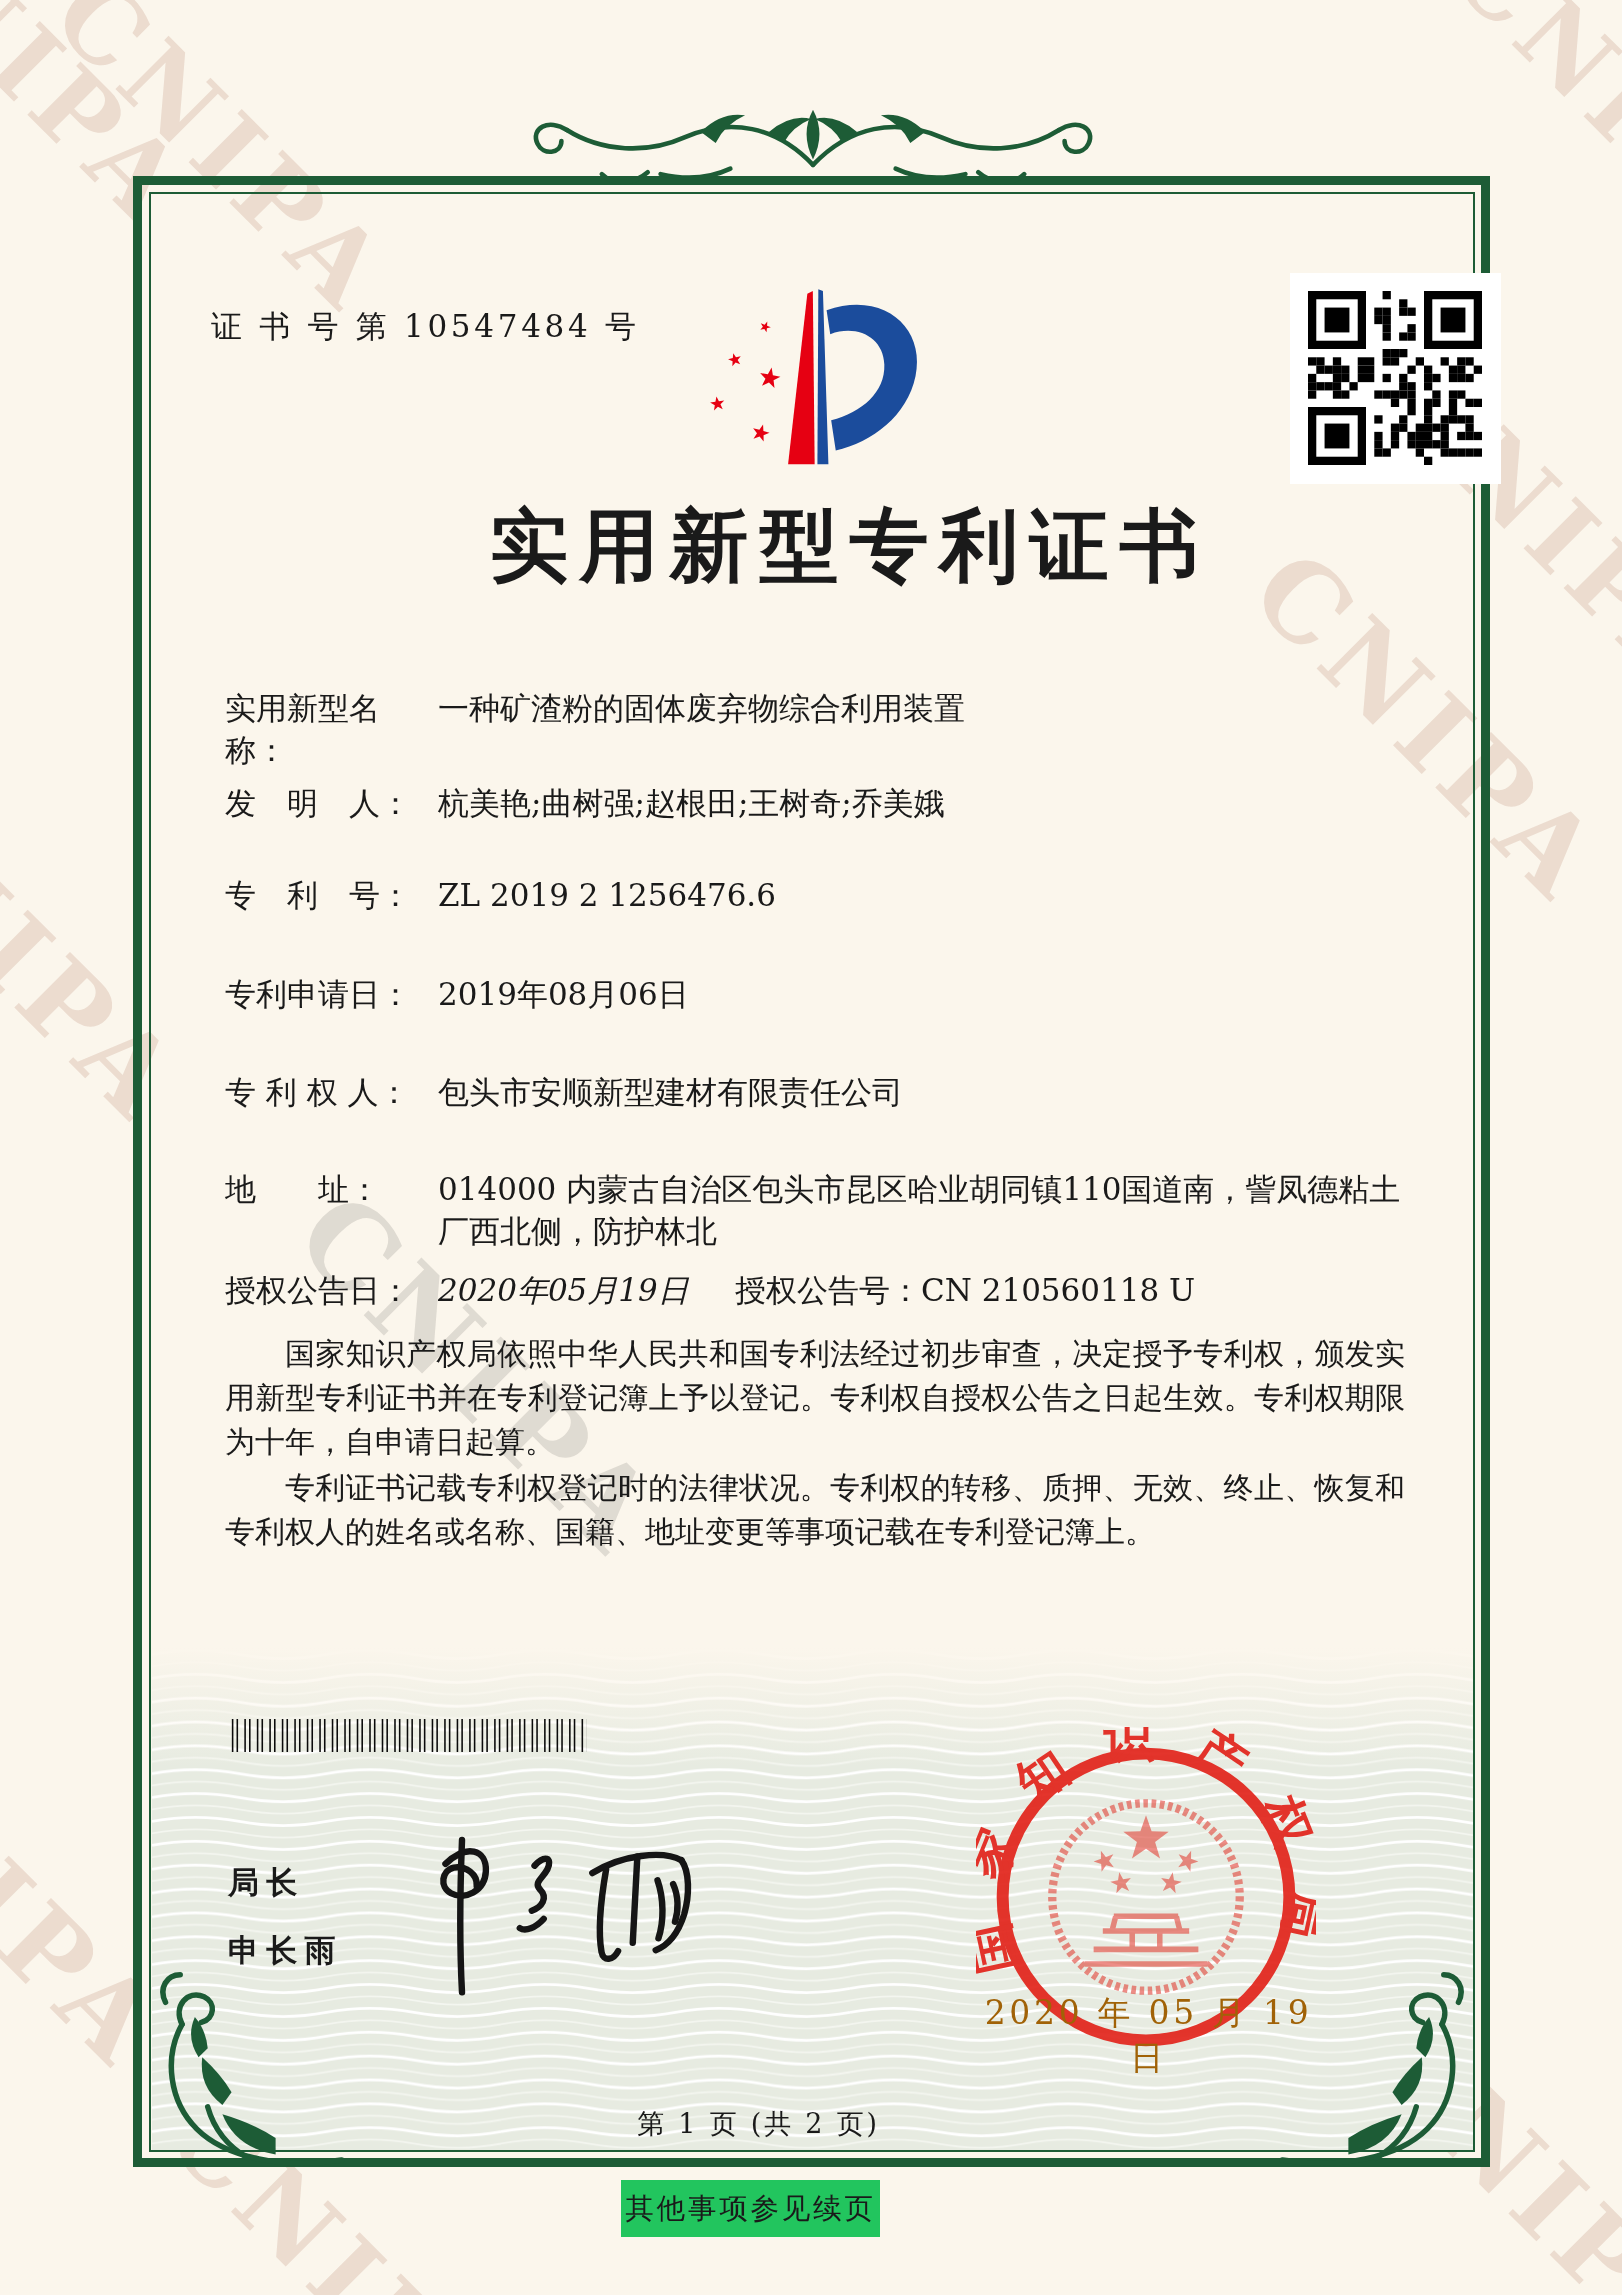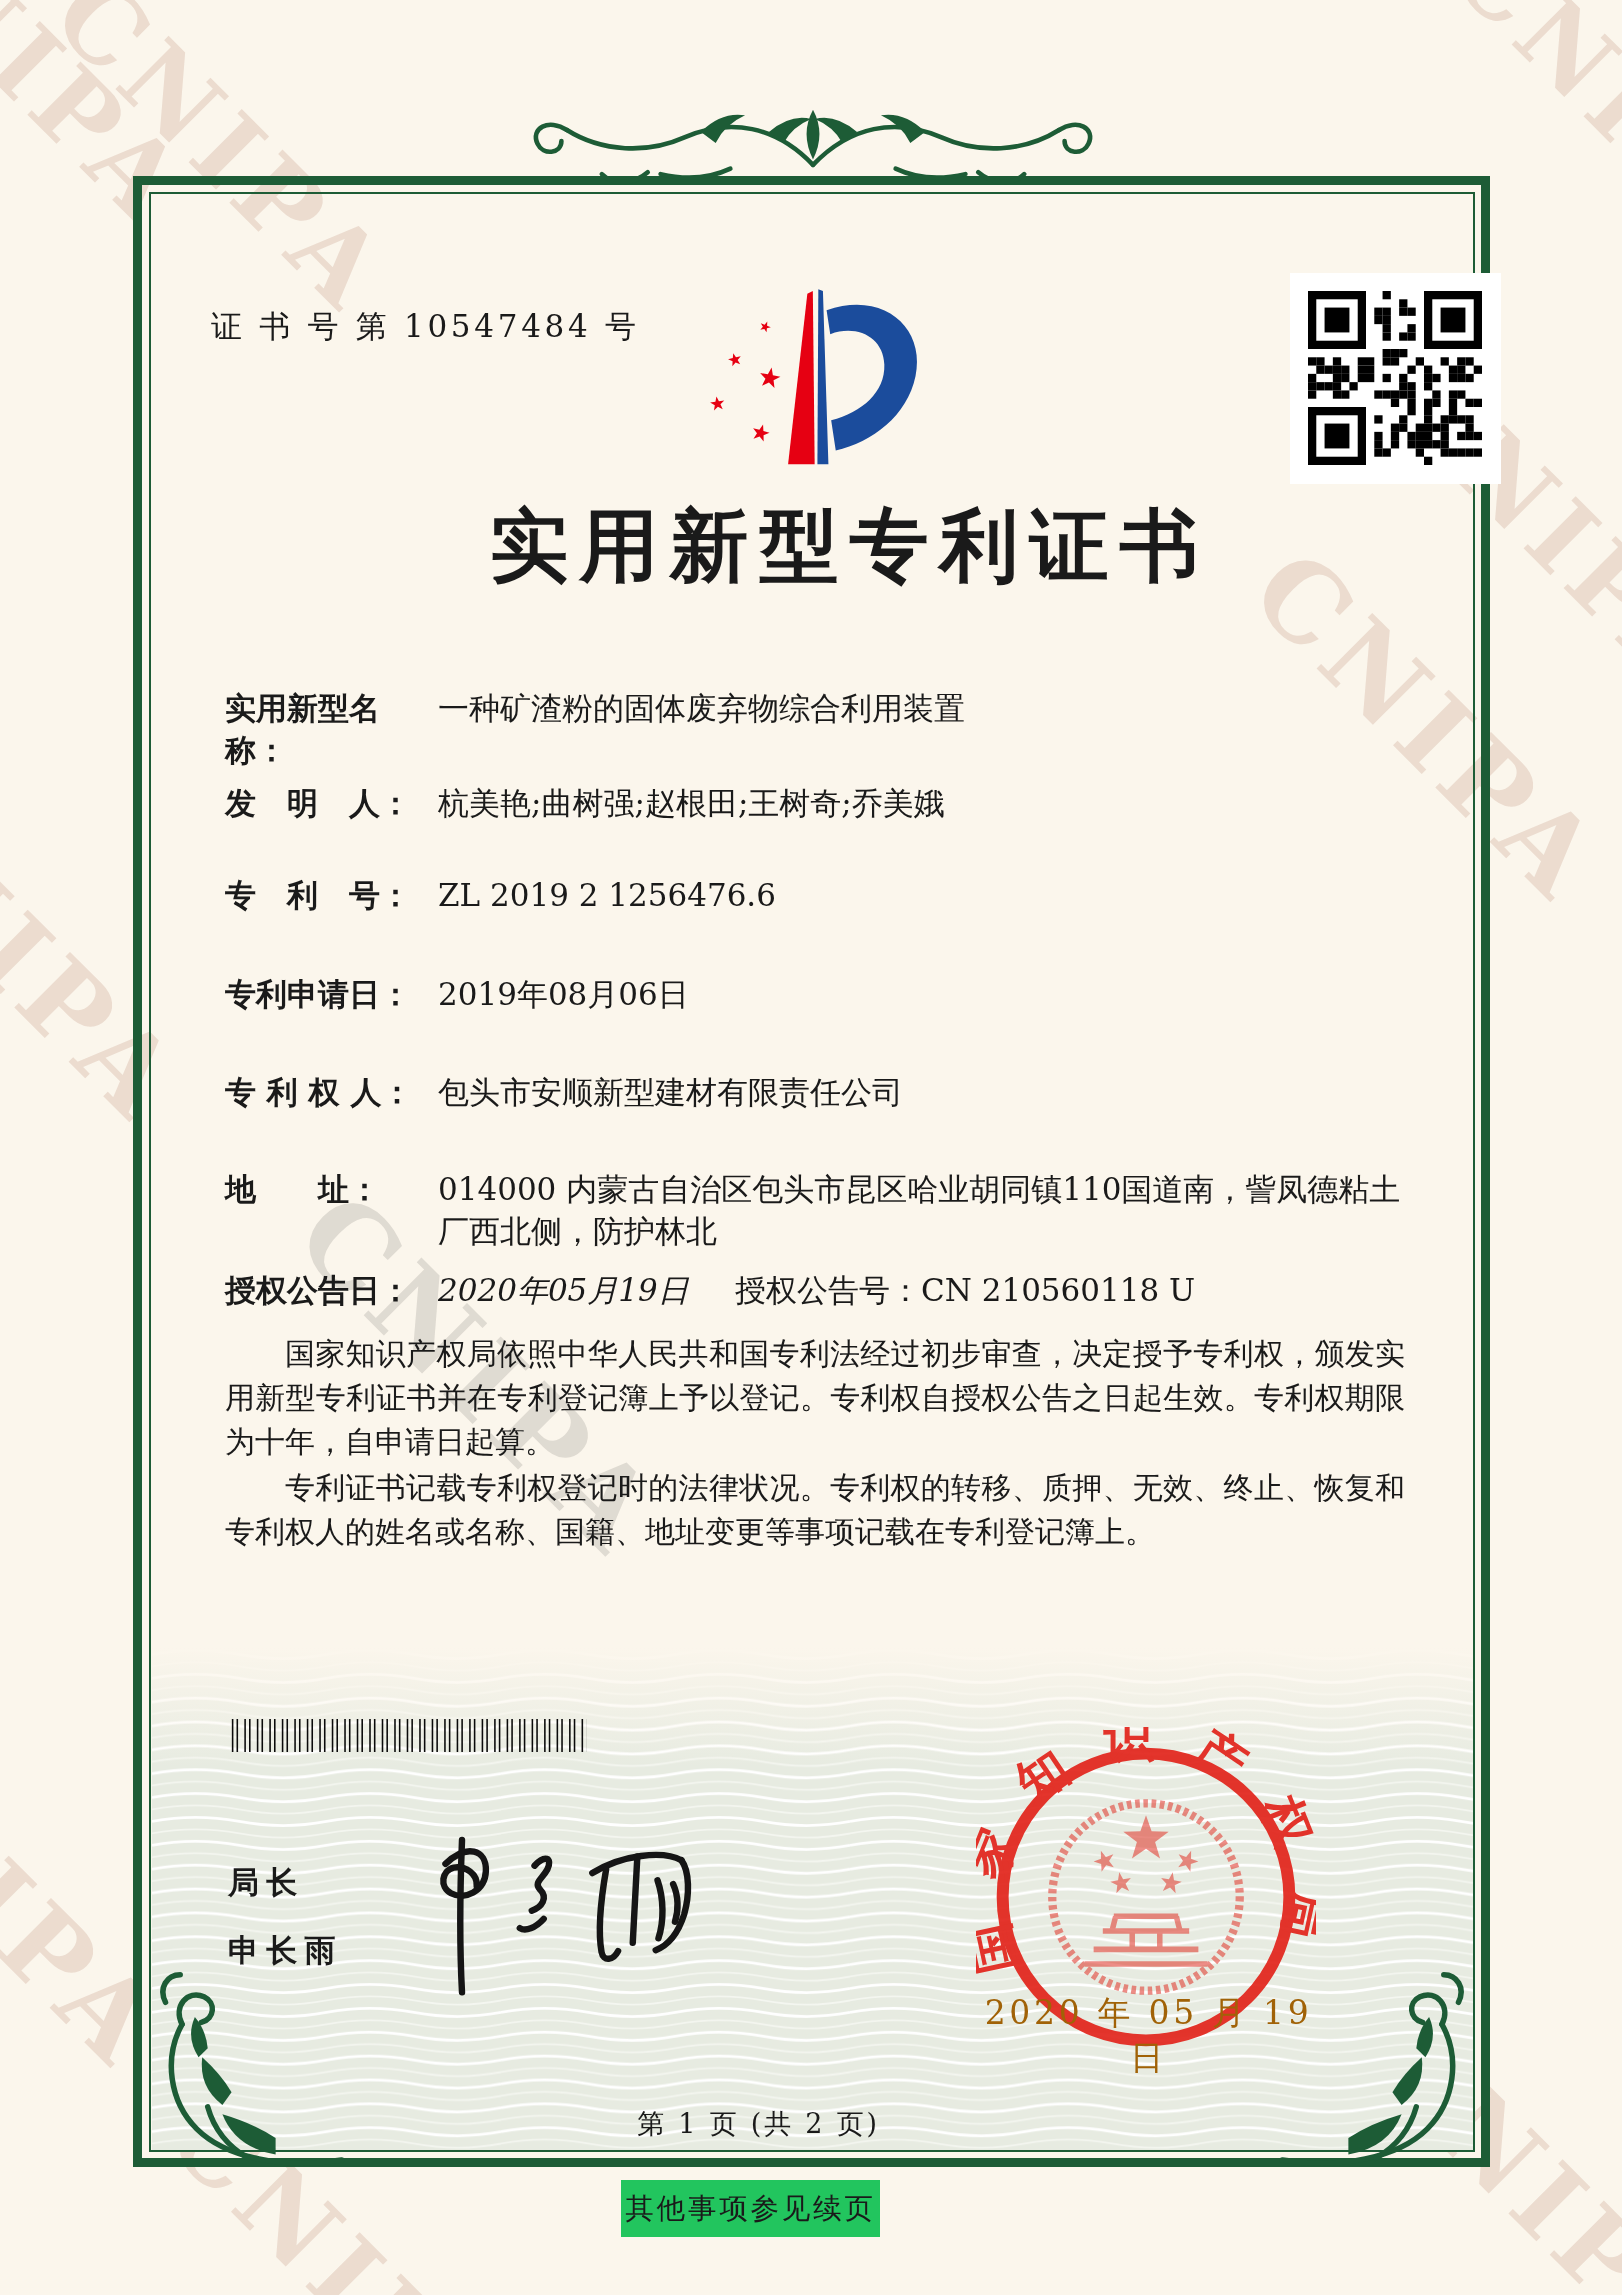--- a/index.html
+++ b/index.html
@@ -26,21 +26,21 @@
 
   
   .cert-no{position:absolute;left:211px;top:306px;font-size:31px;letter-spacing:3.7px;z-index:6;}
   .qr-patch{position:absolute;left:1290px;top:273px;width:211px;height:211px;background:#ffffff;z-index:6;}
   .logo{position:absolute;left:696px;top:281px;width:241px;height:187px;z-index:6;}
   .title{position:absolute;left:0;width:100%;top:494px;text-align:center;font-size:79px;
          font-weight:bold;letter-spacing:11px;z-index:6;margin-left:38px;}
 
   
   .row{position:absolute;left:225px;width:1185px;font-size:31px;z-index:6;line-height:42px;}
-  .row .lbl{position:absolute;left:0;top:0;width:211px;font-weight:bold;}
+  .row .lbl{position:absolute;left:0;top:0;width:211px;}
   .row .val{position:absolute;left:213px;top:0;width:983px;}
   .grant-no{position:absolute;left:510px;top:0;width:551px;}
 
   
   .body-text{position:absolute;left:225px;top:1332px;width:1180px;font-size:30px;line-height:44px;
              text-align:justify;z-index:6;}
   .body-text p{margin:0 0 1.8px 0;text-indent:2em;}
 
   
   .barcode{position:absolute;left:230px;top:1719px;width:360px;height:33px;z-index:6;}

